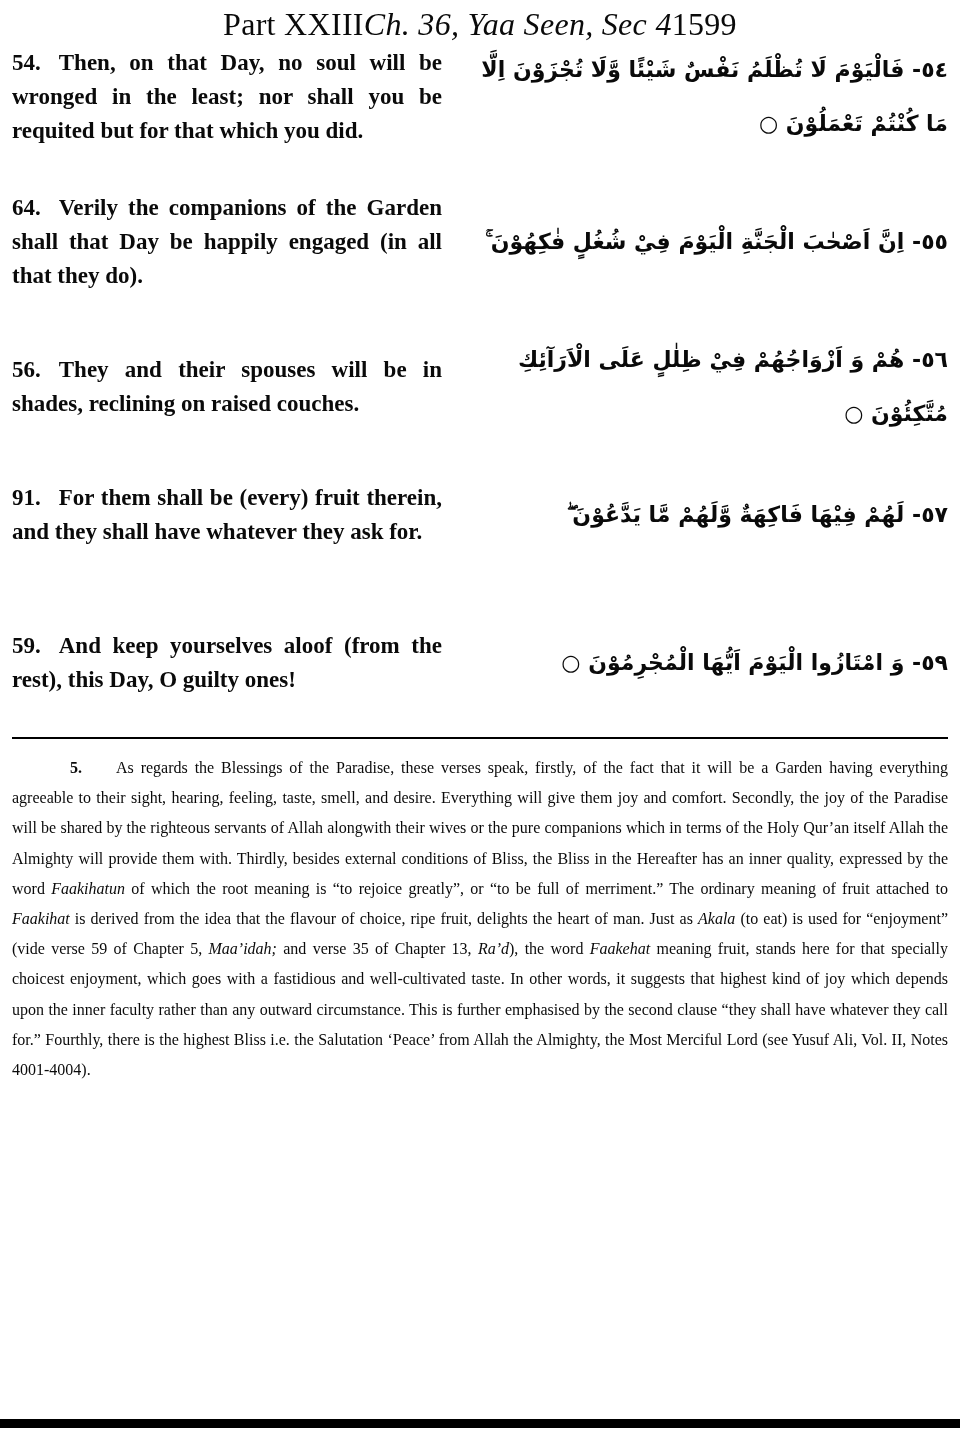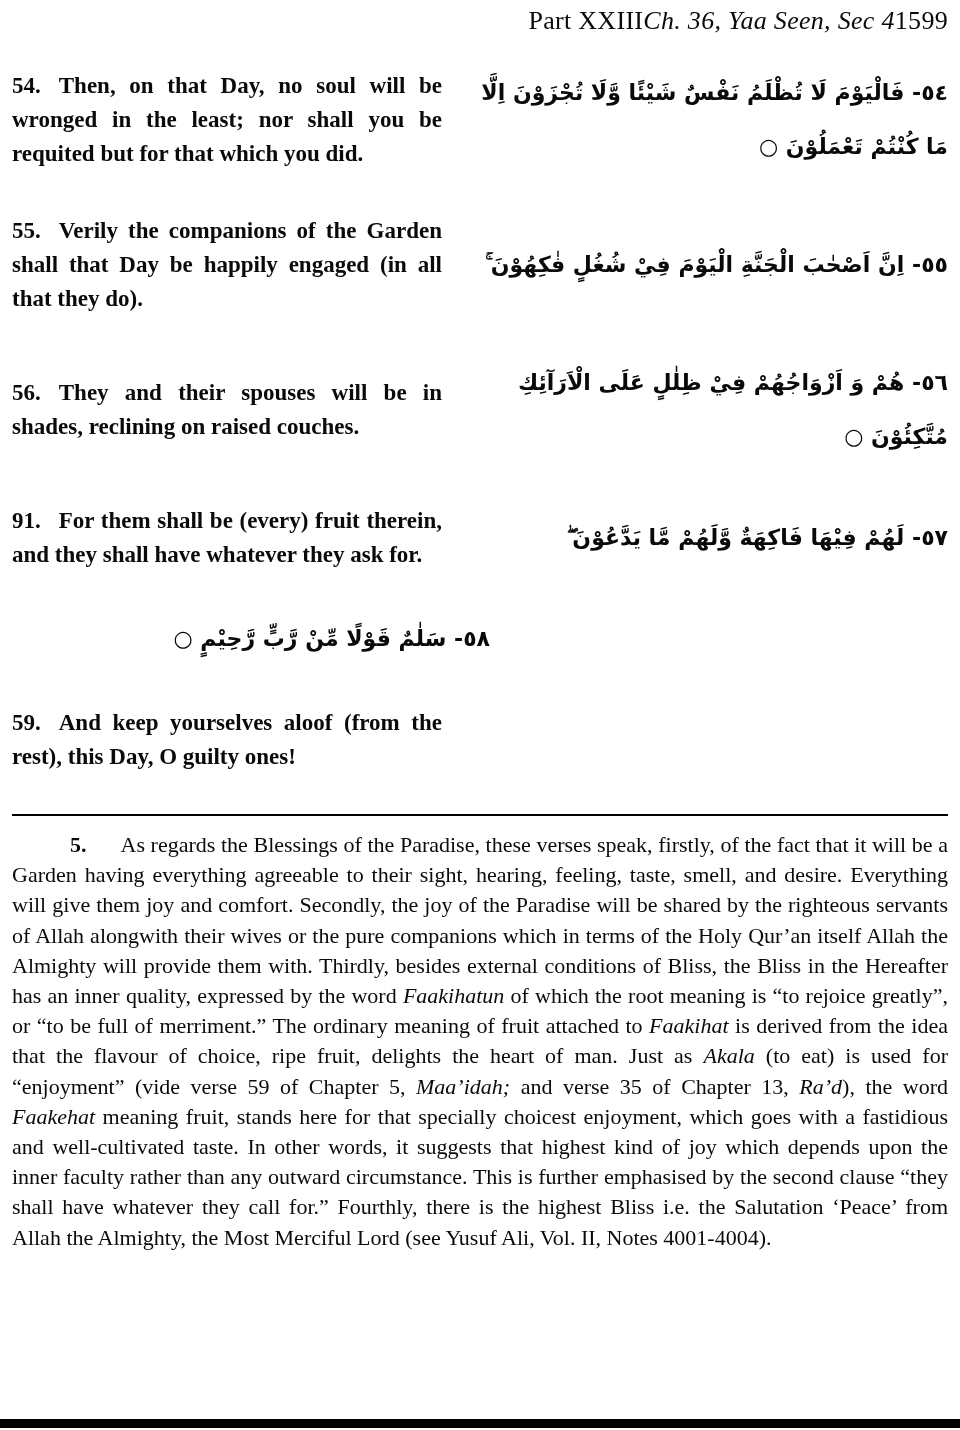--- a/index.html
+++ b/index.html
@@ -11,27 +11,27 @@
   }
   .page {
     position: relative;
     width: 960px; height: 1430px;
     padding: 6px 12px 0 12px;
     overflow: hidden;
     background: #ffffff;
   }
   .header {
     display: flex;
-    justify-content: flex-end;
+    justify-content: center;
     align-items: baseline;
-    font-size: 26px;
+    font-size: 32px;
     letter-spacing: 0.3px;
   }
   .header .chapter { font-style: italic; }
-  .verses { margin-top: 30px; }
+  .verses { }
   .verse-row {
     display: flex;
     justify-content: space-between;
     align-items: center;
     margin-bottom: 40px;
   }
   .english {
     width: 430px;
     font-weight: bold;
     font-size: 23px;
@@ -49,21 +49,21 @@
     font-size: 22px;
     line-height: 54px;
     padding-left: 6px;
   }
   .divider {
     border-top: 2px solid #000;
     margin-top: 2px;
   }
   .footnote {
     margin-top: 14px;
-    font-size: 22px;
+    font-size: 16px;
     line-height: 30.2px;
     text-align: justify;
     text-indent: 58px;
   }
   .note-num { font-weight: bold; }
   .note-tab { display: inline-block; width: 34px; }
   .italic { font-style: italic; }
   .bottom-bar {
     position: absolute;
     left: 0; bottom: 2px;
@@ -83,40 +83,40 @@
   </div>
 
   <div class="verses">
 
     <div class="verse-row">
       <div class="english"><span class="v-num">54.</span><span class="v-gap"></span><span>Then, on that Day, no soul will be wronged in the least; nor shall you be requited but for that which you did.</span></div>
       <div class="arabic">٥٤- فَالْيَوْمَ لَا تُظْلَمُ نَفْسٌ شَيْئًا وَّلَا تُجْزَوْنَ اِلَّا مَا كُنْتُمْ تَعْمَلُوْنَ ○</div>
     </div>
 
     <div class="verse-row">
-      <div class="english"><span class="v-num">55.</span><span class="v-gap"></span><span>Verily the companions of the Garden shall that Day be happily engaged (in all that they do).</span></div>
+      <div class="english"><span class="v-num">64.</span><span class="v-gap"></span><span>Verily the companions of the Garden shall that Day be happily engaged (in all that they do).</span></div>
       <div class="arabic">٥٥- اِنَّ اَصْحٰبَ الْجَنَّةِ الْيَوْمَ فِيْ شُغُلٍ فٰكِهُوْنَ ۚ</div>
     </div>
 
     <div class="verse-row">
       <div class="english"><span class="v-num">56.</span><span class="v-gap"></span><span>They and their spouses will be in shades, reclining on raised couches.</span></div>
       <div class="arabic">٥٦- هُمْ وَ اَزْوَاجُهُمْ فِيْ ظِلٰلٍ عَلَى الْاَرَآئِكِ مُتَّكِئُوْنَ ○</div>
     </div>
 
     <div class="verse-row">
       <div class="english"><span class="v-num">91.</span><span class="v-gap"></span><span>For them shall be (every) fruit therein, and they shall have whatever they ask for.</span></div>
       <div class="arabic">٥٧- لَهُمْ فِيْهَا فَاكِهَةٌ وَّلَهُمْ مَّا يَدَّعُوْنَ ۖ</div>
     </div>
 
     <div class="verse-row">
-      <div class="arabic">٥٨- سَلٰمٌ قَوْلًا مِّنْ رَّبٍّ رَّحِيْمٍ ○</div>
     </div>
 
     <div class="verse-row">
       <div class="english"><span class="v-num">59.</span><span class="v-gap"></span><span>And keep yourselves aloof (from the rest), this Day, O guilty ones!</span></div>
+      <div class="arabic">٥٩- وَ امْتَازُوا الْيَوْمَ اَيُّهَا الْمُجْرِمُوْنَ ○</div>
     </div>
 
   </div>
 
   <div class="divider"></div>
 
   <p class="footnote"><span class="note-num">5.</span><span class="note-tab"></span><span>As regards the Blessings of the Paradise, these verses speak, firstly, of the fact that it will be a Garden having everything agreeable to their sight, hearing, feeling, taste, smell, and desire. Everything will give them joy and comfort. Secondly, the joy of the Paradise will be shared by the righteous servants of Allah alongwith their wives or the pure companions which in terms of the Holy Qur’an itself Allah the Almighty will provide them with. Thirdly, besides external conditions of Bliss, the Bliss in the Hereafter has an inner quality, expressed by the word </span><span class="italic">Faakihatun</span><span> of which the root meaning is “to rejoice greatly”, or “to be full of merriment.” The ordinary meaning of fruit attached to </span><span class="italic">Faakihat</span><span> is derived from the idea that the flavour of choice, ripe fruit, delights the heart of man. Just as </span><span class="italic">Akala</span><span> (to eat) is used for “enjoyment” (vide verse 59 of Chapter 5, </span><span class="italic">Maa’idah;</span><span> and verse 35 of Chapter 13, </span><span class="italic">Ra’d</span><span>), the word </span><span class="italic">Faakehat</span><span> meaning fruit, stands here for that specially choicest enjoyment, which goes with a fastidious and well-cultivated taste. In other words, it suggests that highest kind of joy which depends upon the inner faculty rather than any outward circumstance. This is further emphasised by the second clause “they shall have whatever they call for.” Fourthly, there is the highest Bliss i.e. the Salutation ‘Peace’ from Allah the Almighty, the Most Merciful Lord (see Yusuf Ali, Vol. II, Notes 4001-4004).</span></p>
 
   <div class="bottom-bar"></div>
 

